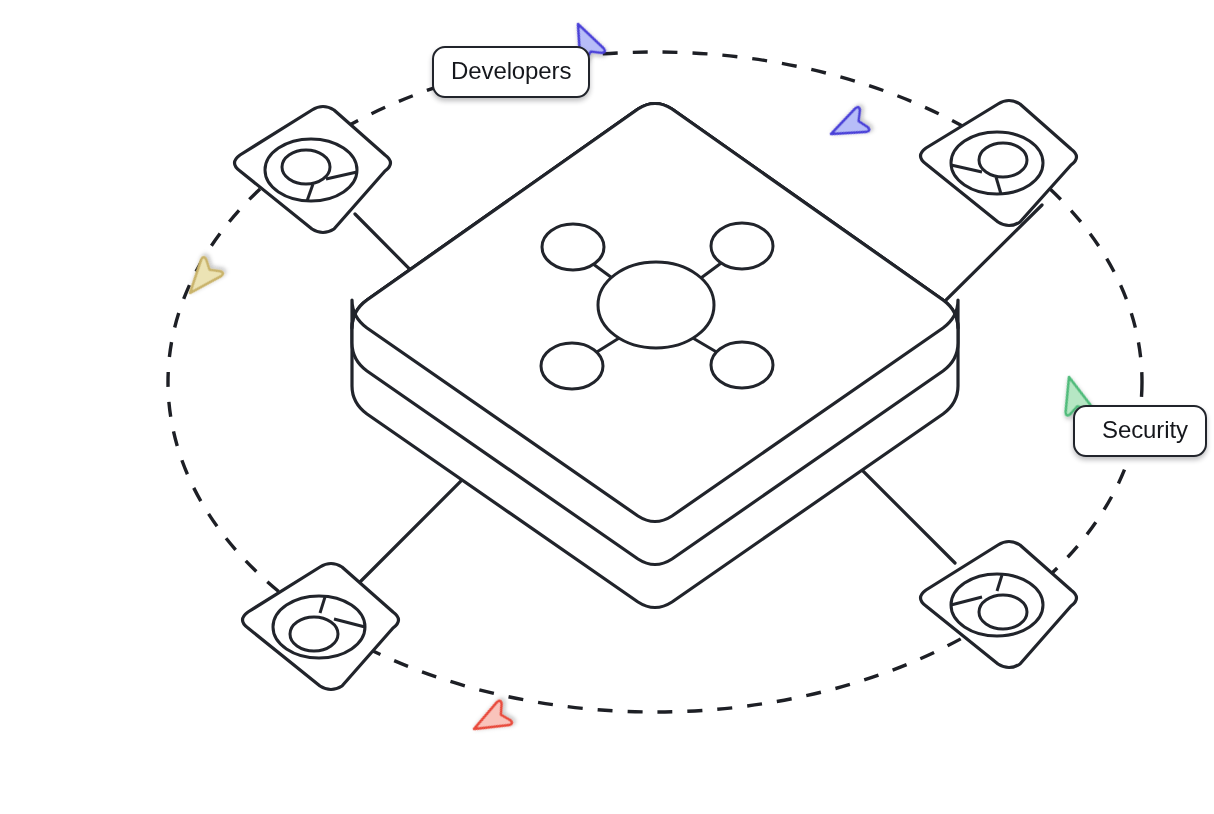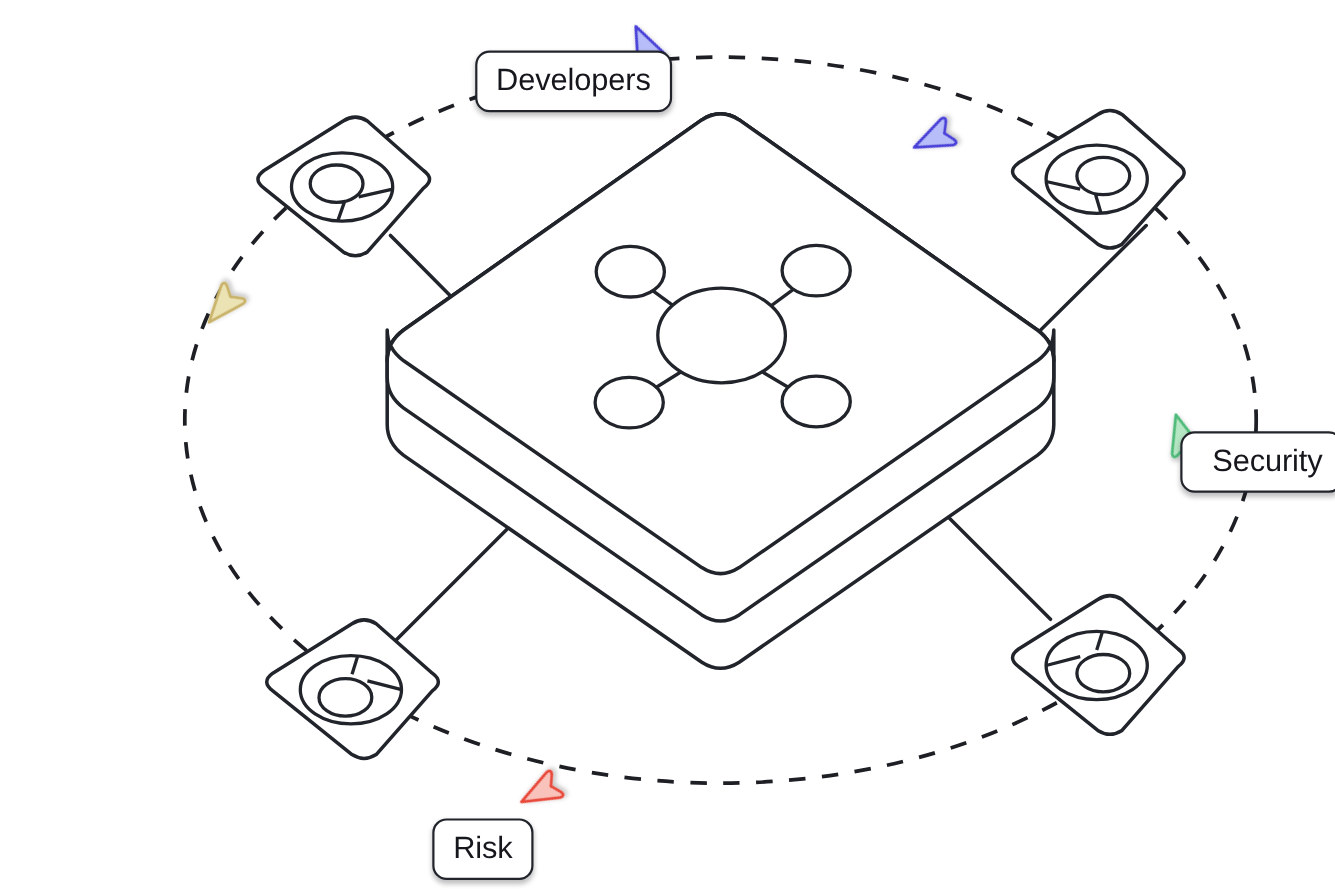--- a/index.html
+++ b/index.html
@@ -8,21 +8,21 @@
   #stage{position:relative;width:1214px;height:814px;background:#fff;}
   svg.canvas{position:absolute;inset:0;width:1214px;height:814px;display:block;}
 
   .label-box{
     position:absolute;
     background:#ffffff;
     border:2.6px solid #21242b;
     border-radius:13px;
     box-shadow:0 3px 5px rgba(20,22,28,0.28);
     color:#15171c;
-    font-size:28px;
+    font-size:24px;
     line-height:1;
     letter-spacing:-0.1px;
     padding:11px 17px 13px 17px;
     white-space:nowrap;
     box-sizing:border-box;
   }
 </style>
 </head>
 <body>
 
@@ -141,17 +141,16 @@
     </g>
     <g filter="url(#softshadow)" transform="translate(474,729) rotate(-118)">
       <path d="M 0 0 L 13 33 Q 14 38 9 36 L 1 31 Q 0 30 -1 31 L -9 36 Q -14 38 -13 33 Z" fill="#f9c3bb" stroke="#e8493a" stroke-width="2.6" stroke-linejoin="round"></path>
     </g>
   </svg>
 
   <div class="label-box" style="left:432px;top:46px;">Developers</div>
 
 
 
-  <div class="label-box" style="left:1073px;top:392px;padding-left:27px;">Security</div>
+  <div class="label-box" style="left:1073px;top:405px;padding-left:27px;">Security</div>
 
-  <div class="label-box" style="left:393px;top:744px;">Risk</div>
 
 </div>
 
 </body></html>

